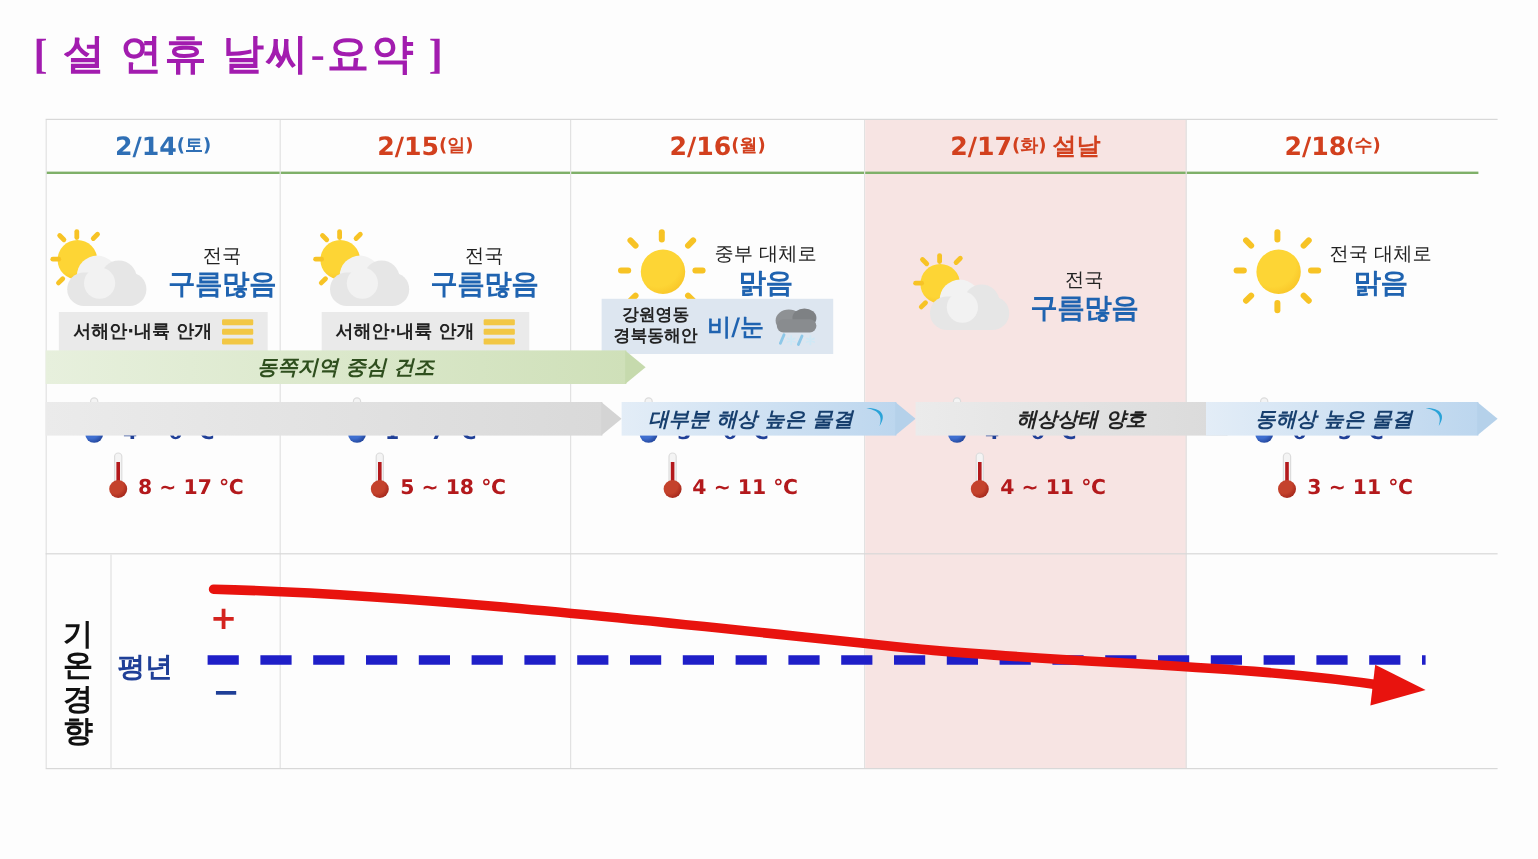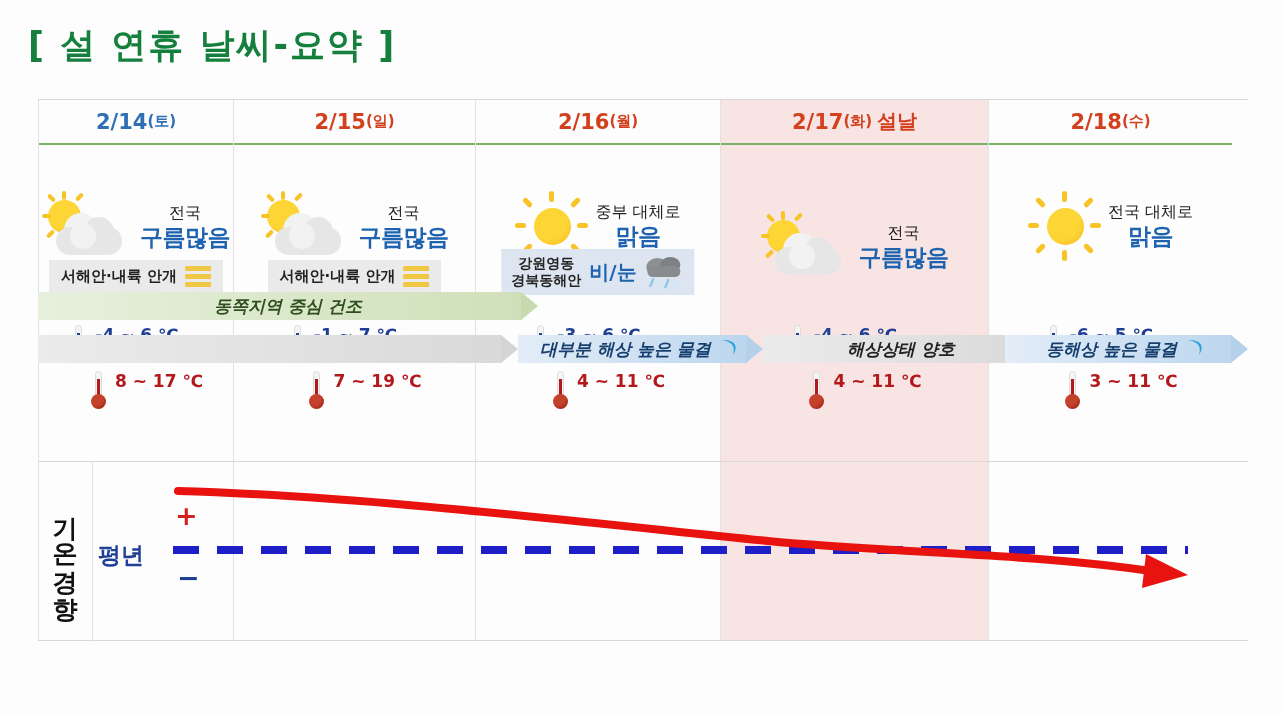--- a/index.html
+++ b/index.html
@@ -6,22 +6,23 @@
   body{
     width:1282px;height:716px;
     background:#fdfdfd;
     font-family:"DejaVu Sans","Liberation Sans",sans-serif;
     overflow:hidden;
     position:relative;
   }
   #page-title{
     position:absolute;left:28px;top:22px;
     font-size:35px;font-weight:bold;letter-spacing:2px;
-    color:#15803d;
+    color:#a21caf;
     white-space:nowrap;
+    font-family:Liberation Serif, serif;
   }
   
   .board{
     position:absolute;left:38px;top:99px;
     width:1210px;height:540px;
     background:#fdfdfd;
     border-top:1px solid #d8d8d8;
     border-bottom:1px solid #d8d8d8;
   }
   .cols{position:absolute;inset:0;display:flex;}
@@ -112,21 +113,21 @@
   #sea-3 .body{background:linear-gradient(90deg,#ebebeb 0%,#dadada 100%);}
   #sea-3 .head{border-left:17px solid #d4d4d4;}
   #sea-3 .lbl{color:#222;}
   #sea-4{left:1005px;top:335px;width:243px;}
   #sea-4 .body{background:linear-gradient(90deg,#e3edf7 0%,#bcd6ee 100%);}
   #sea-4 .head{border-left:17px solid #b5d1ea;}
   #sea-4 .lbl{color:#173f6e;}
   .waveic{display:inline-block;margin-left:8px;vertical-align:middle;}
   
   .temps{position:absolute;left:0;right:0;top:180px;}
-  .trow{display:flex;align-items:flex-start;justify-content:center;gap:9px;height:46px;}
+  .trow{display:flex;align-items:flex-end;justify-content:center;gap:9px;height:46px;}
   .trow .tval{font-size:17px;font-weight:bold;white-space:nowrap;}
   .trow.min{padding-right:22px;}
   .trow.min .tval{color:#1f3f97;}
   .trow.max{padding-left:22px;}
   .trow.max .tval{color:#b3191c;}
   .thermo{position:relative;width:15px;height:40px;flex:0 0 auto;}
   .tube{position:absolute;left:4px;top:0;width:7px;height:26px;border-radius:4px 4px 0 0;background:#f4f4f4;border:1px solid #dcdcdc;box-sizing:border-box;}
   .bulb{position:absolute;left:0;bottom:2px;width:15px;height:15px;border-radius:50%;}
   .fill{position:absolute;left:6px;top:8px;width:3px;height:20px;}
   .thermo.blue .bulb{background:radial-gradient(circle at 35% 32%,#3f6fd0 0 45%,#102a78 100%);}
@@ -256,21 +257,21 @@
                 <span class="bulb"></span>
             </span>
             <span class="tval">-1 ~ 7 ℃</span>
           </div>
           <div class="trow max">
             <span class="thermo red">
               <span class="tube"></span>
                 <span class="fill"></span>
                 <span class="bulb"></span>
             </span>
-            <span class="tval">7 ~ 19 ℃</span>
+            <span class="tval">5 ~ 18 ℃</span>
           </div>
         </div>
       </div>
     </div>
 
     <div class="col" style="width:245px">
       <div class="hdr">
         <span class="d red">2/16</span>
         <span class="dow red">(월)</span>
       </div>

